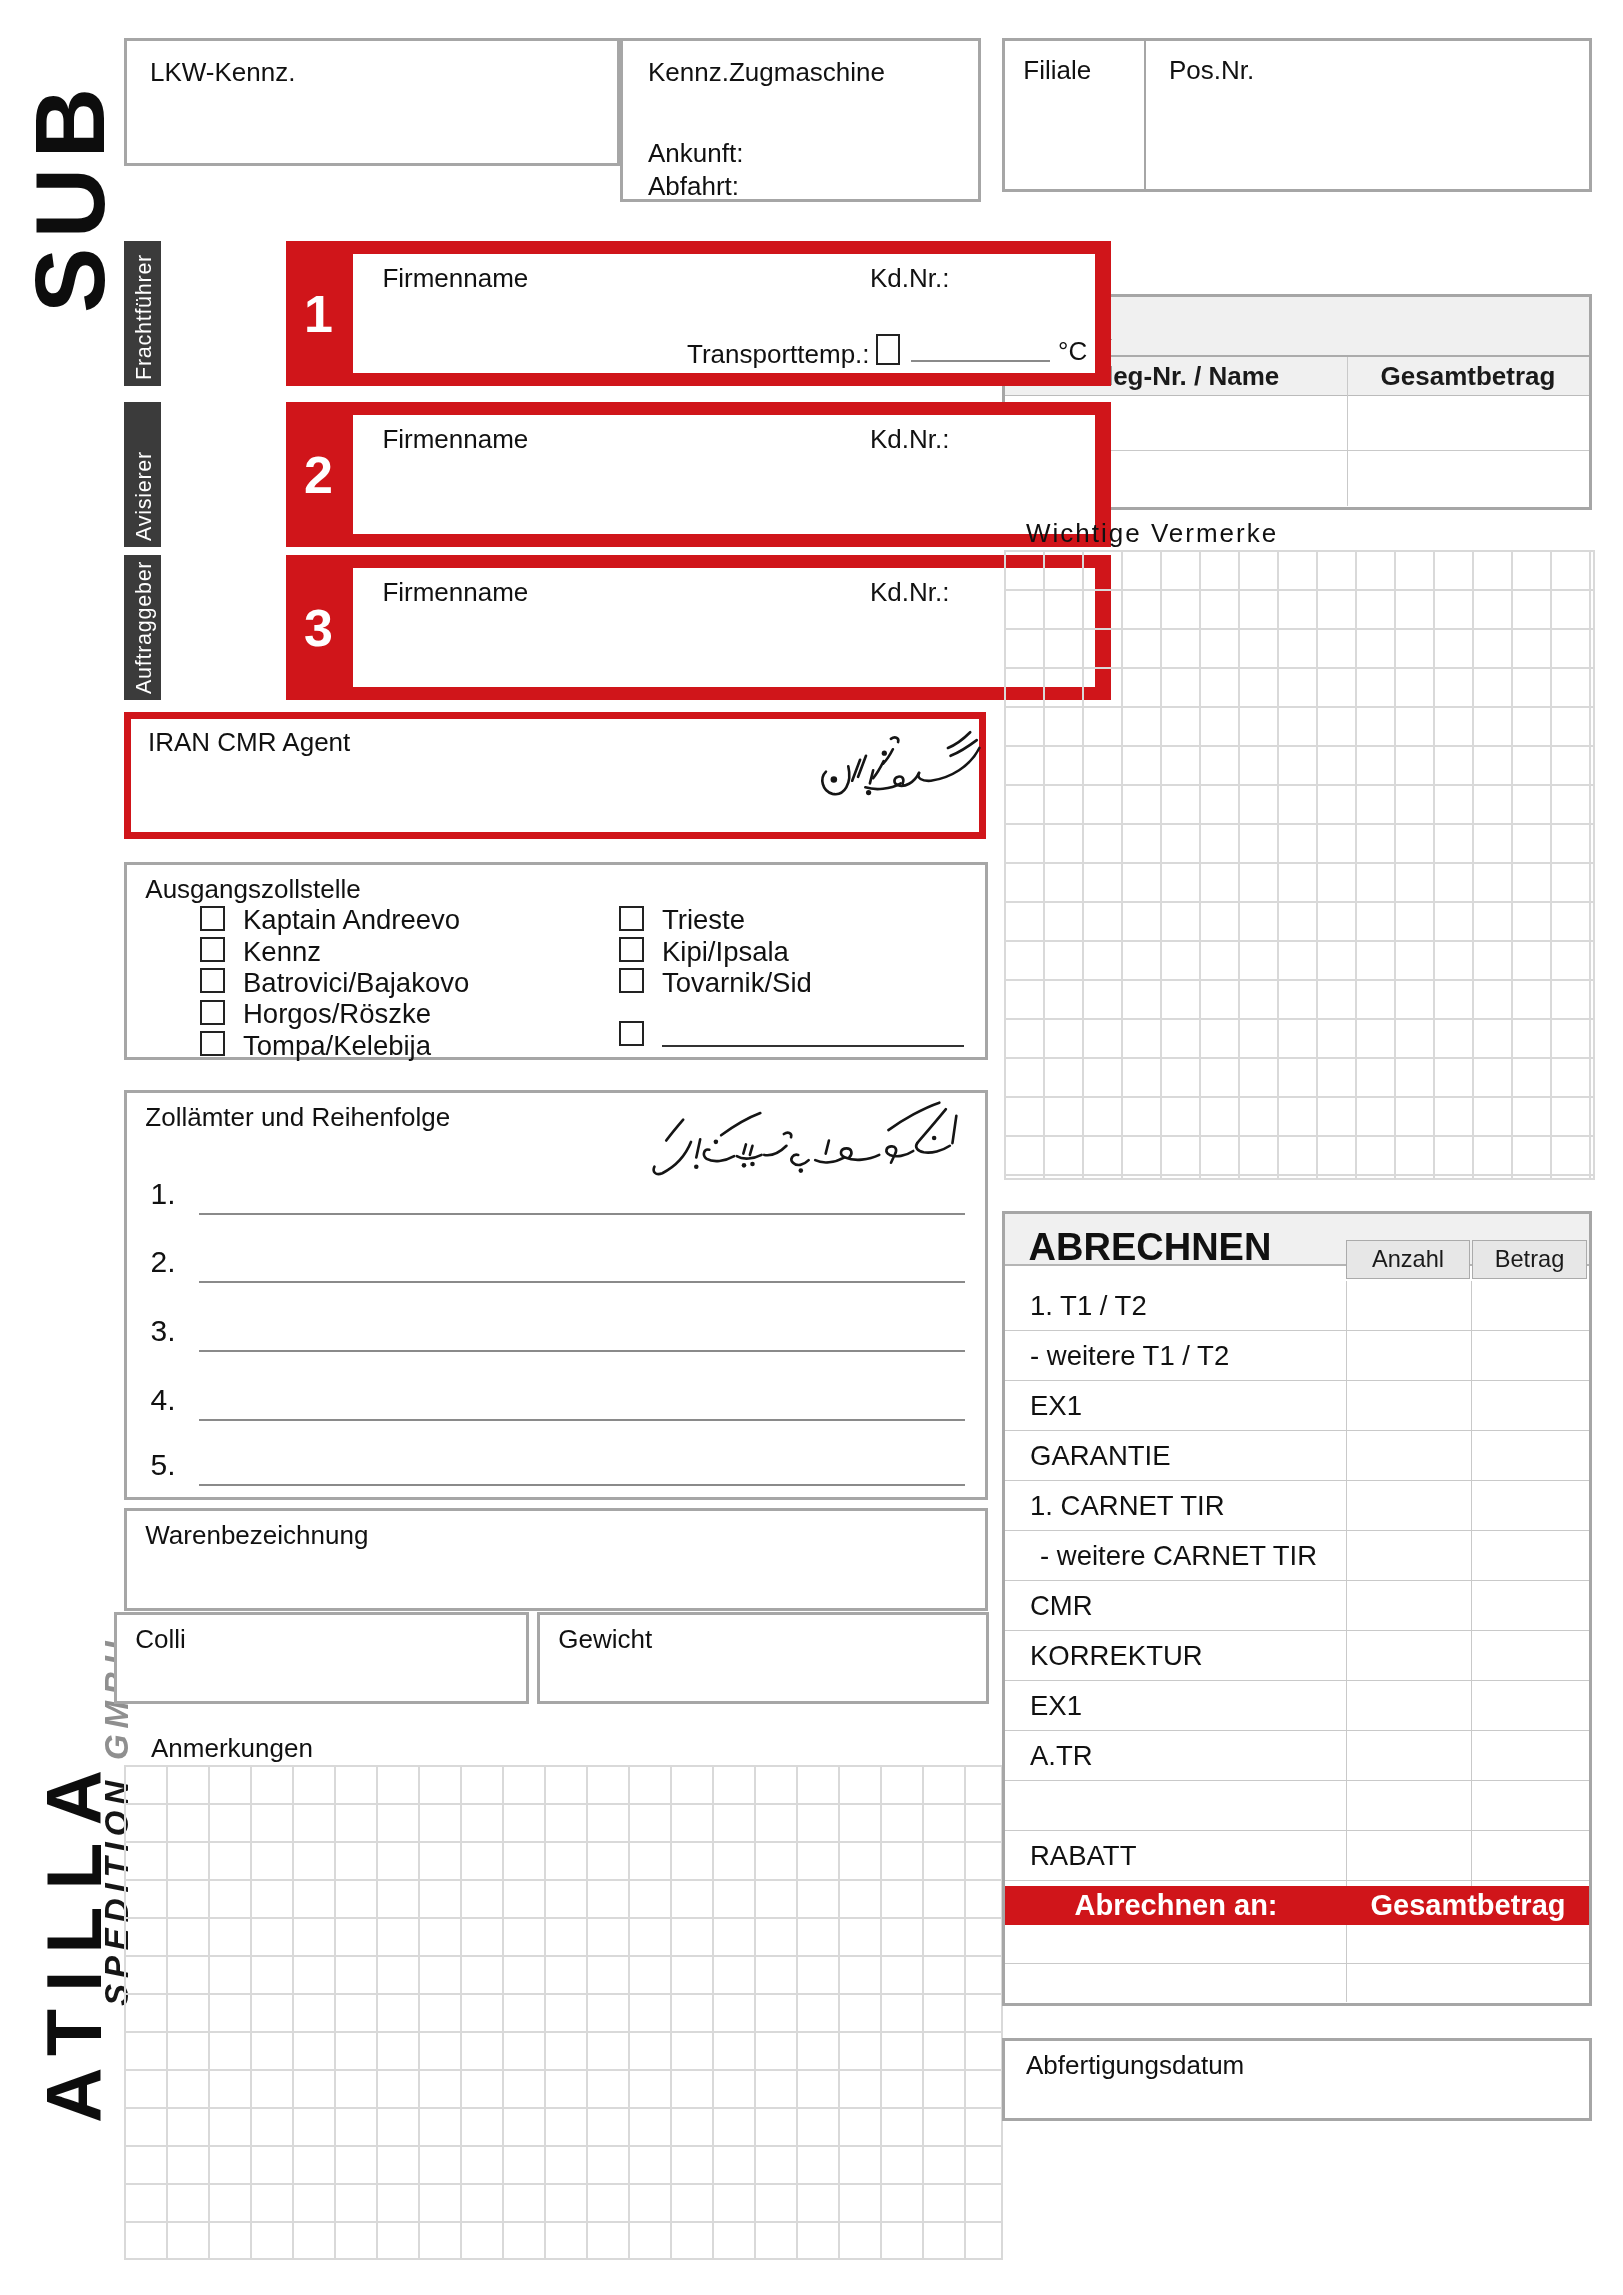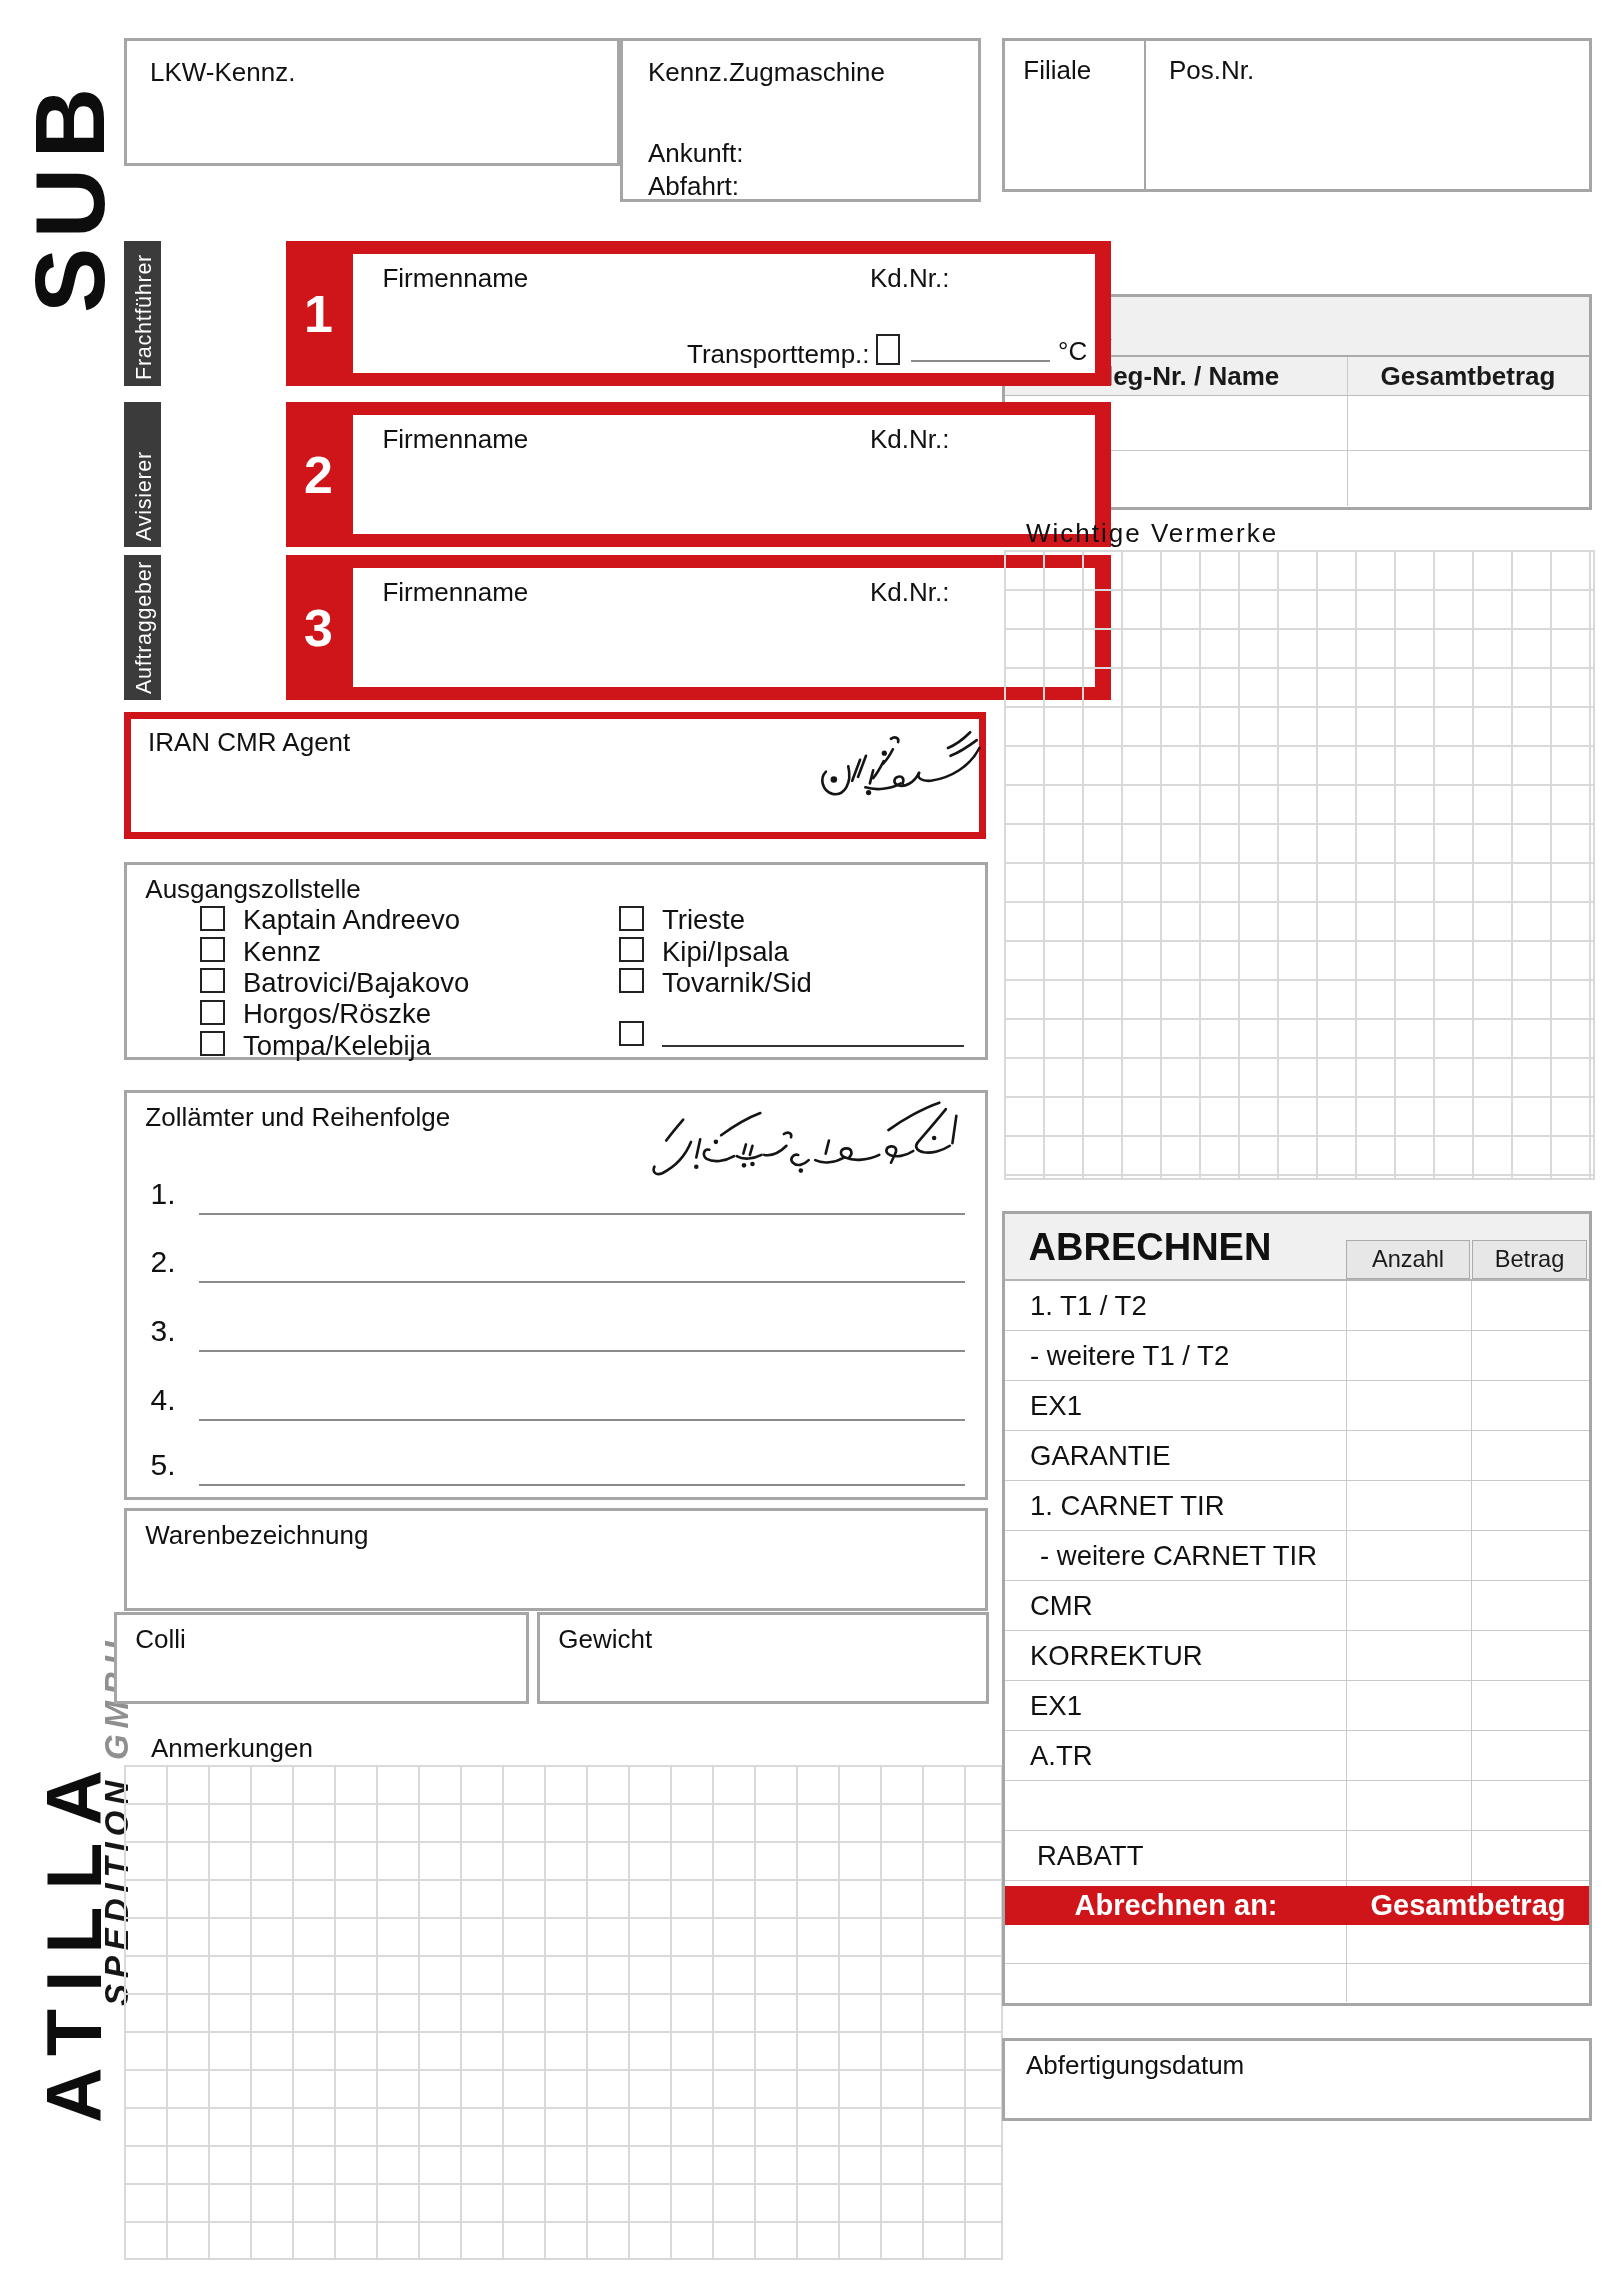--- a/index.html
+++ b/index.html
@@ -213,39 +213,39 @@
     <div class="lbl" style="position:absolute;left:18.3px;top:9.2px;">Colli</div>
   </div>
   <div class="box" style="left:537px;top:1612px;width:452px;height:92px;">
     <div class="lbl" style="position:absolute;left:18.3px;top:9.2px;">Gewicht</div>
   </div>
 
   <div class="abs lbl" style="left:151px;top:1733px;">Anmerkungen</div>
   <div class="grid" style="left:124px;top:1765px;width:877px;height:493px;background-size:42px 38px;"></div>
 
   <div class="box" style="left:1002px;top:1211px;width:590px;height:795px;">
-    <div class="abs hdrband" style="left:0;top:0;width:100%;height:67px;border-bottom:2px solid #b5b5b5;box-sizing:border-box;">
+    <div class="abs hdrband" style="left:0;top:0;width:100%;height:52px;border-bottom:2px solid #b5b5b5;box-sizing:border-box;">
       <div style="position:absolute;left:23.6px;top:11.8px;font-size:38px;font-weight:bold;color:#111;">ABRECHNEN</div>
       <div class="cellhdr" style="left:341px;top:26px;width:124px;height:39px;">Anzahl</div>
       <div class="cellhdr" style="left:467px;top:26px;width:115px;height:39px;">Betrag</div>
     </div>
 
     <div class="abs" style="left:0;top:67px;width:100%;">
       <div class="rowline lbl" style="height:50px;line-height:50px;padding-left:25px;font-size:27.5px;">1. T1 / T2</div>
       <div class="rowline lbl" style="height:50px;line-height:50px;padding-left:25px;font-size:27.5px;"> - weitere T1 / T2</div>
       <div class="rowline lbl" style="height:50px;line-height:50px;padding-left:25px;font-size:27.5px;">EX1</div>
       <div class="rowline lbl" style="height:50px;line-height:50px;padding-left:25px;font-size:27.5px;">GARANTIE</div>
       <div class="rowline lbl" style="height:50px;line-height:50px;padding-left:25px;font-size:27.5px;">1. CARNET TIR</div>
       <div class="rowline lbl" style="height:50px;line-height:50px;padding-left:35px;font-size:27.5px;"> - weitere CARNET TIR</div>
       <div class="rowline lbl" style="height:50px;line-height:50px;padding-left:25px;font-size:27.5px;">CMR</div>
       <div class="rowline lbl" style="height:50px;line-height:50px;padding-left:25px;font-size:27.5px;">KORREKTUR</div>
       <div class="rowline lbl" style="height:50px;line-height:50px;padding-left:25px;font-size:27.5px;">EX1</div>
       <div class="rowline lbl" style="height:50px;line-height:50px;padding-left:25px;font-size:27.5px;">A.TR</div>
       <div class="rowline lbl" style="height:50px;line-height:50px;padding-left:25px;font-size:27.5px;"></div>
-      <div class="rowline lbl" style="height:50px;line-height:50px;padding-left:32px;font-size:27.5px;">RABATT</div>
+      <div class="rowline lbl" style="height:50px;line-height:50px;padding-left:25px;font-size:27.5px;">RABATT</div>
     </div>
     <div class="vline" style="left:341px;top:67px;height:721px;"></div>
     <div class="vline" style="left:466px;top:67px;height:605px;"></div>
 
     <div class="abs" style="left:0;top:672px;width:100%;height:39px;background:#d0151a;color:#fff;font-weight:bold;font-size:29px;">
       <div class="abs ctr" style="left:0;top:0;width:342px;height:100%;">Abrechnen an:</div>
       <div class="abs ctr" style="left:342px;top:0;right:0;height:100%;">Gesamtbetrag</div>
     </div>
     <div class="abs rowline" style="left:0;top:711px;width:100%;height:39px;"></div>
     <div class="abs" style="left:0;top:750px;width:100%;height:39px;"></div>

